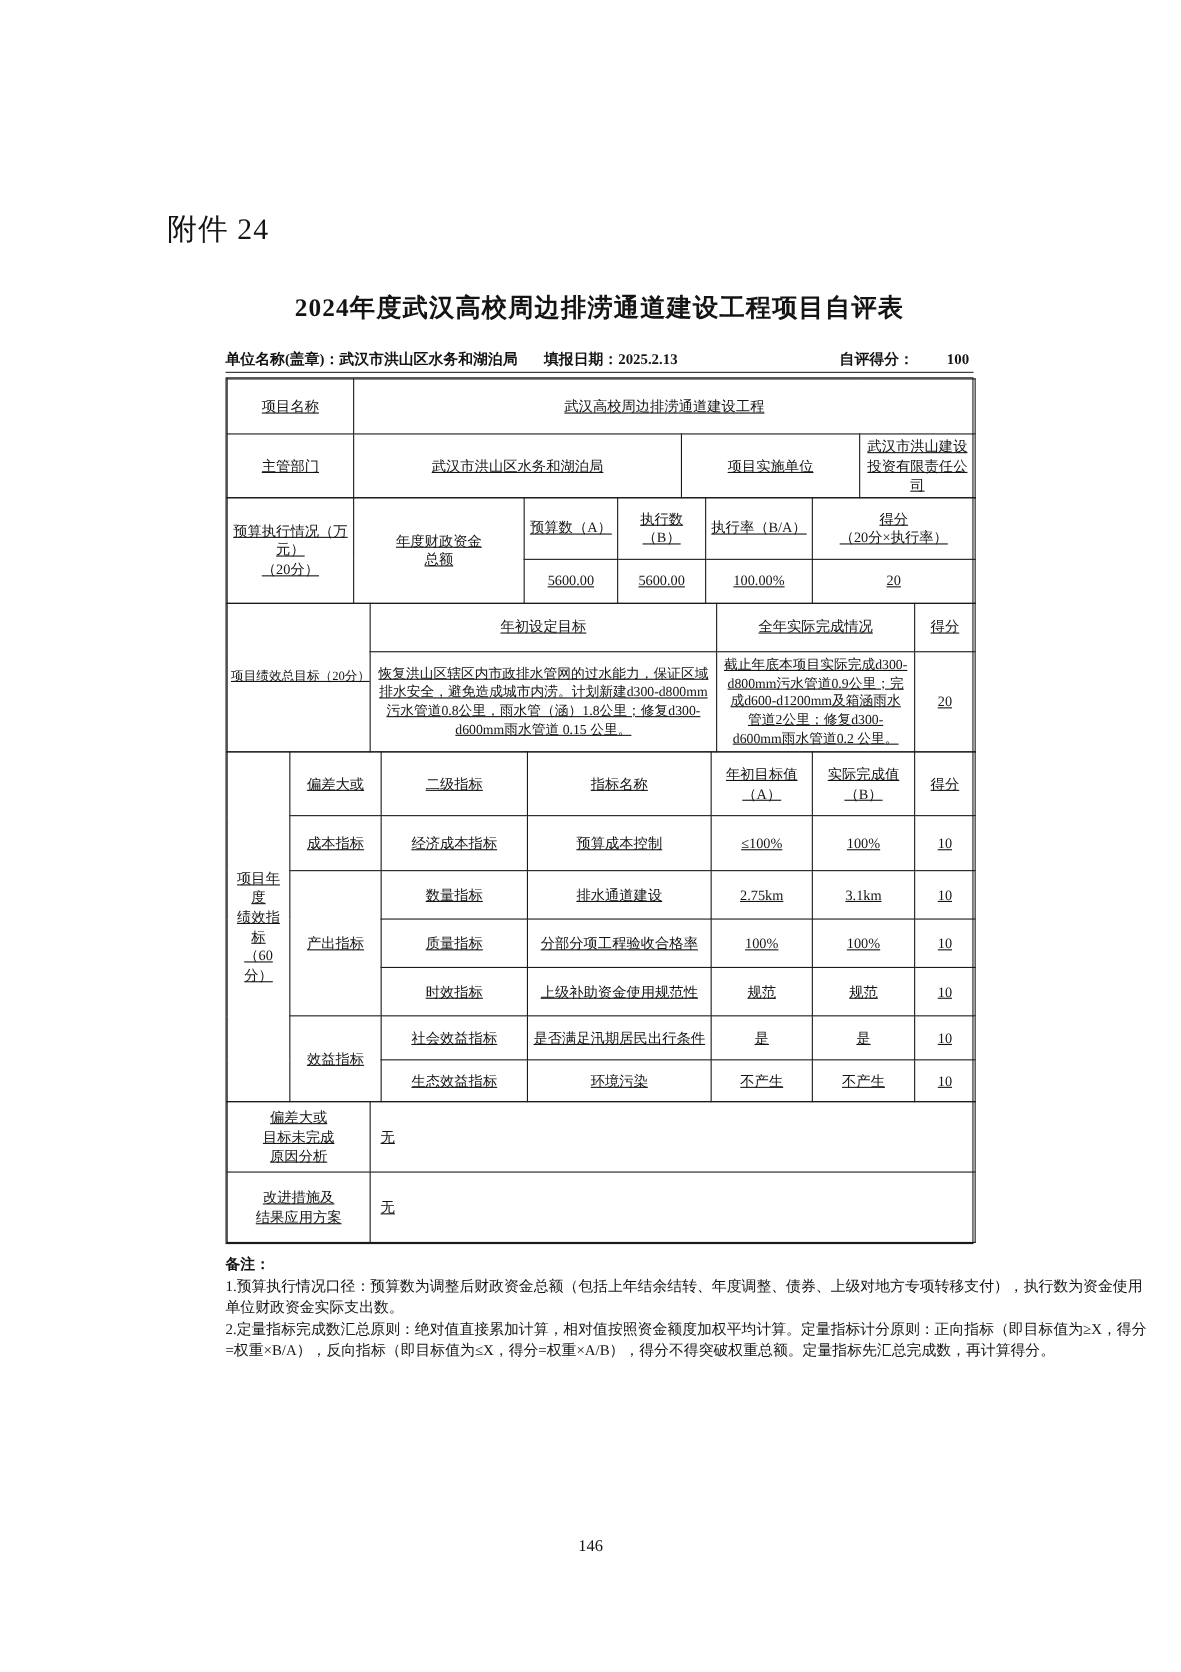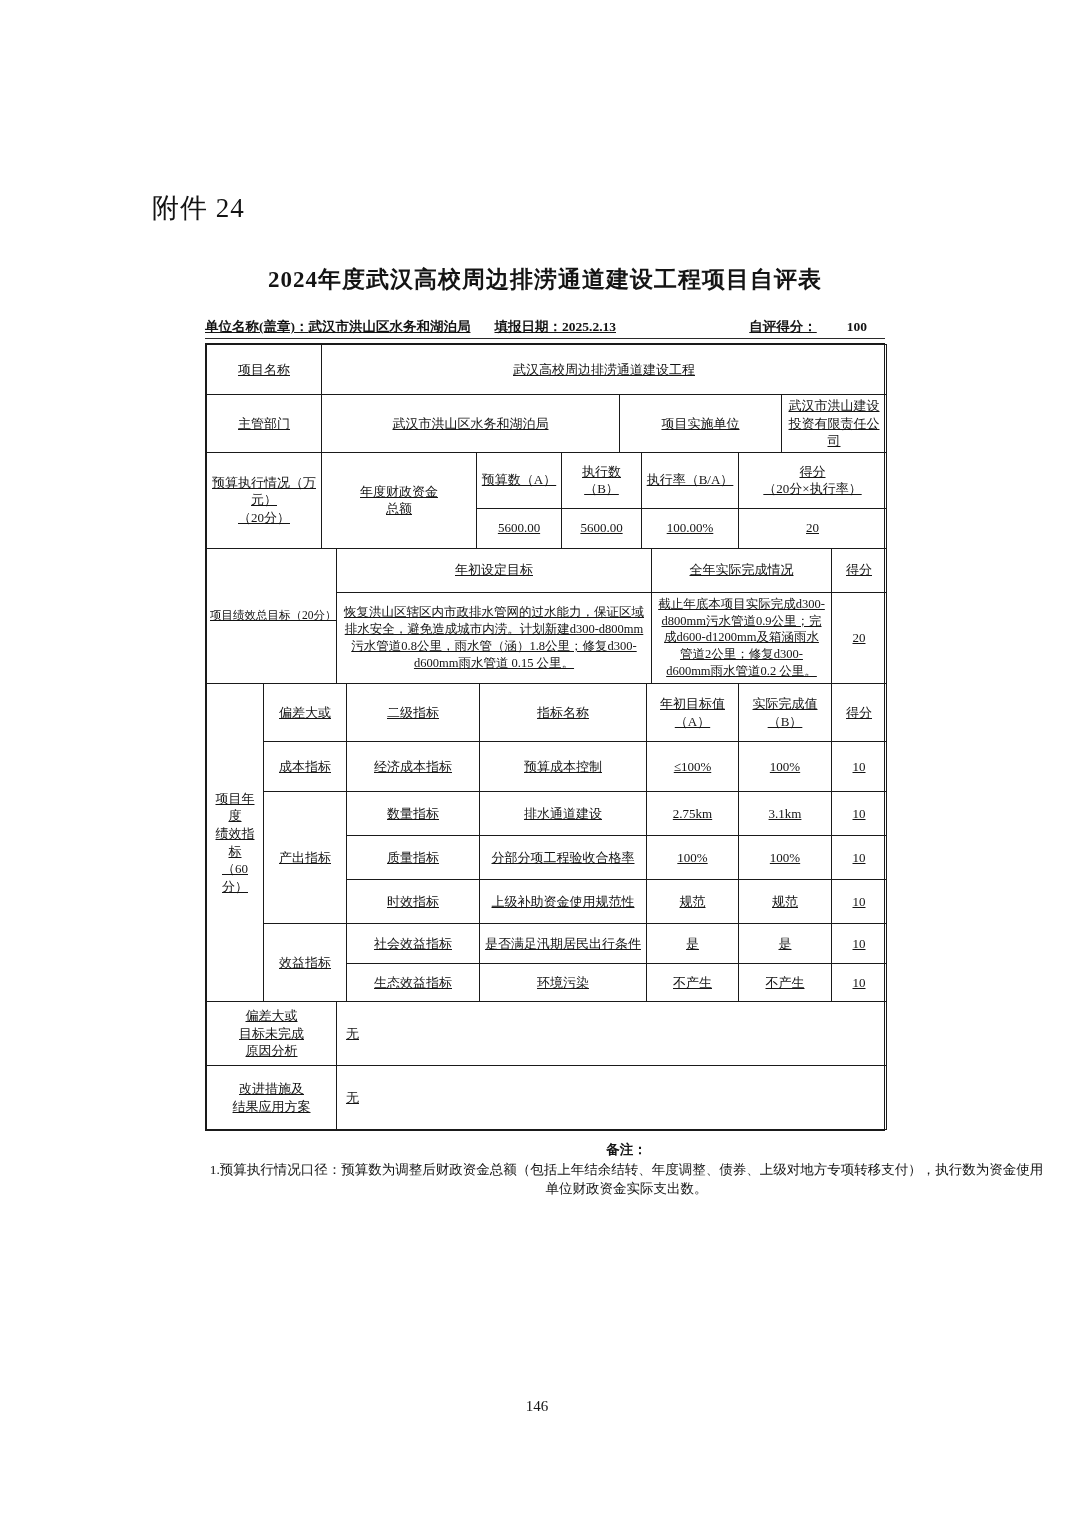--- a/index.html
+++ b/index.html
@@ -2,35 +2,35 @@
 <html><head>
 <meta charset="utf-8">
 <style>
   html,body{margin:0;padding:0;background:#ffffff;}
   .page{position:relative;width:1074px;height:1448px;background:#ffffff;
         font-family:"Liberation Serif","DejaVu Serif",serif;color:#141414;overflow:hidden;}
   .attachment{position:absolute;left:152px;top:190px;font-size:27px;letter-spacing:1px;}
   .content{position:absolute;left:205px;top:264px;width:680px;}
   .doc-title{text-align:center;font-size:23px;font-weight:700;letter-spacing:1px;white-space:nowrap;}
   .form-header{display:flex;align-items:flex-end;margin-top:23px;padding-bottom:2px;
-               border-bottom:1.5px solid #2a2a2a;font-size:13.5px;font-weight:700;text-decoration:underline;}
+               border-bottom:1.5px solid #2a2a2a;font-size:13.5px;font-weight:700;}
   .fh-group{white-space:nowrap;}
   .fh-date{margin-left:24px;}
   .fh-score{margin-left:auto;}
-  .fh-score-val{display:inline-block;margin-left:30px;margin-right:18px;}
+  .fh-score-val{display:inline-block;margin-left:30px;margin-right:4px;}
   .grid{margin-top:4px;border:1px solid #1a1a1a;text-decoration:underline;}
   .grid table{width:100%;border-collapse:collapse;table-layout:fixed;}
   .grid table:not(:first-child){margin-top:-1px;}
   .grid td{border:1px solid #1a1a1a;text-align:center;vertical-align:middle;
            font-size:13px;line-height:1.35;padding:2px 3px;white-space:pre-line;overflow:hidden;}
   td.left{text-align:left;padding-left:9px;}
   td.goaltext{font-size:12.5px;padding:3px 6px;}
   td.small{font-size:11.5px;white-space:nowrap;}
   .notes{margin-top:9px;width:843px;font-size:13.5px;line-height:1.45;}
-  .notes p{margin:0;text-align:center;}
+  .notes p{margin:0;}
   .notes .nt{font-weight:700;}
   .pageno{position:absolute;top:1398px;left:0;width:100%;text-align:center;font-size:15px;}
 </style>
 </head>
 <body>
 
 <div class="page">
 
   <div class="attachment">附件 24</div>
 
@@ -208,19 +208,20 @@
           <td class="left">无</td>
         </tr>
       </tbody>
         </table>
 
     </div>
 
     <div class="notes">
       <p class="nt">备注：</p>
       <p>1.预算执行情况口径：预算数为调整后财政资金总额（包括上年结余结转、年度调整、债券、上级对地方专项转移支付），执行数为资金使用单位财政资金实际支出数。</p>
+      <p>2.定量指标完成数汇总原则：绝对值直接累加计算，相对值按照资金额度加权平均计算。定量指标计分原则：正向指标（即目标值为≥X，得分=权重×B/A），反向指标（即目标值为≤X，得分=权重×A/B），得分不得突破权重总额。定量指标先汇总完成数，再计算得分。</p>
     </div>
 
   </div>
 
   <div class="pageno">146</div>
 
 </div>
 
 </body></html>

